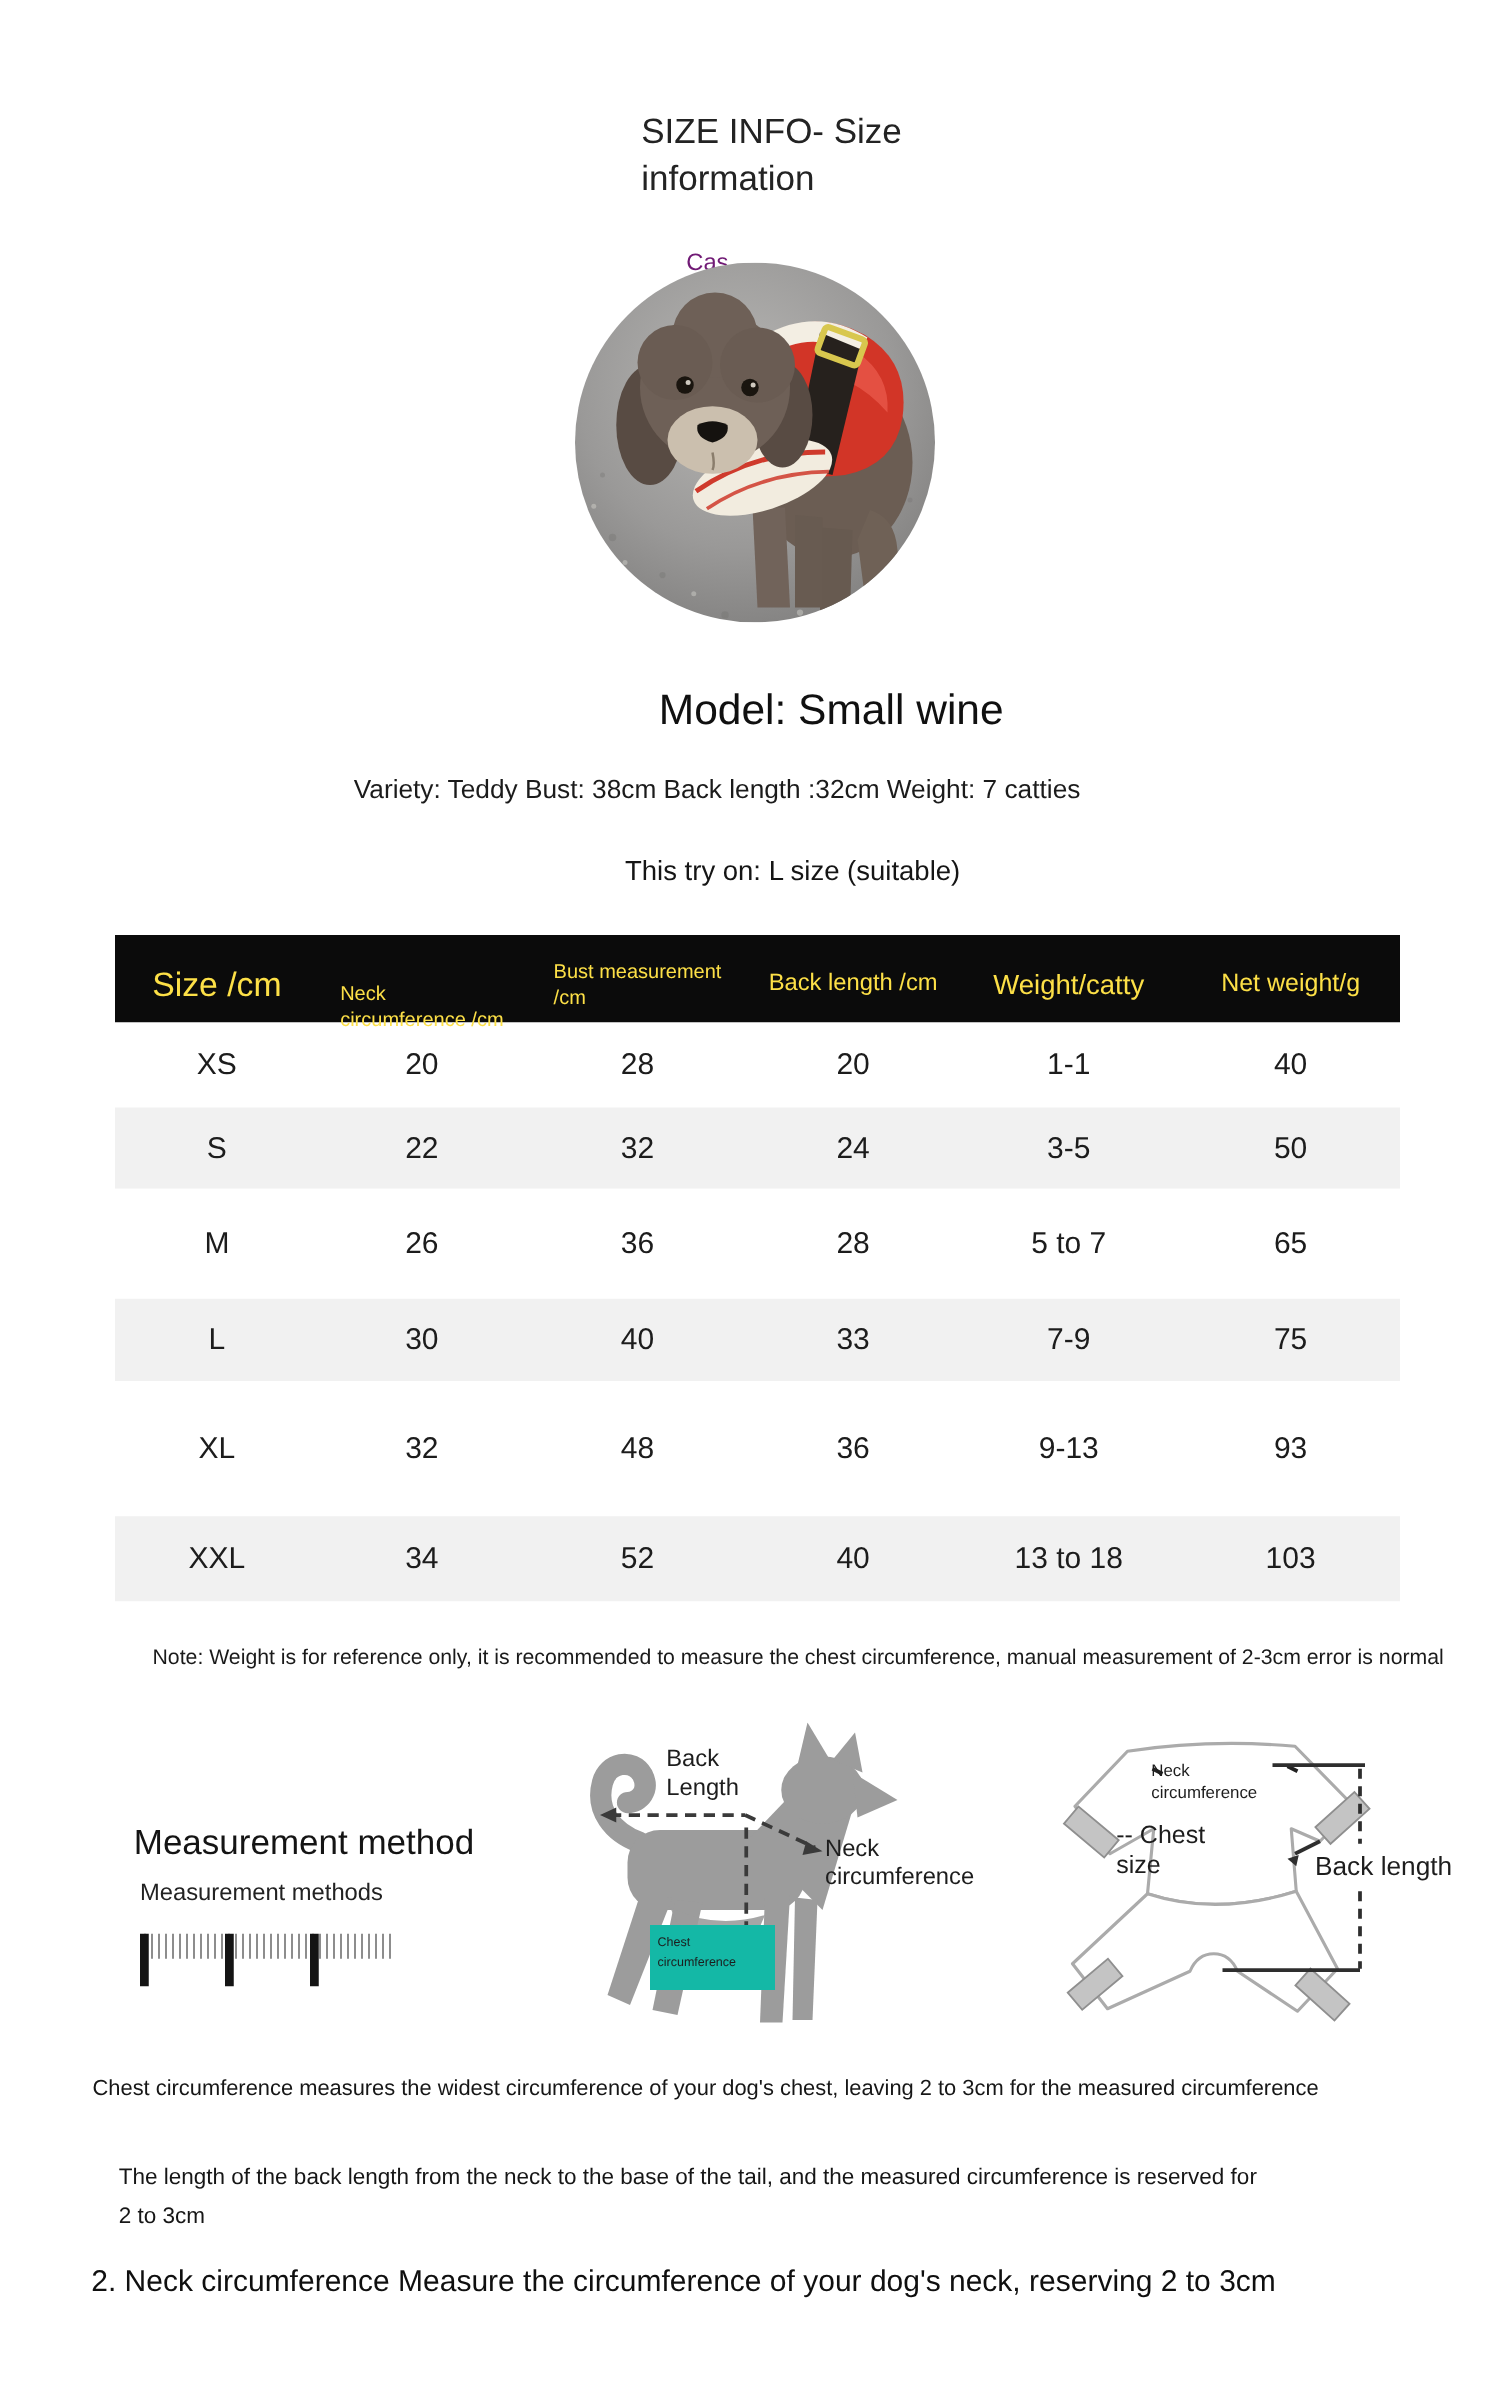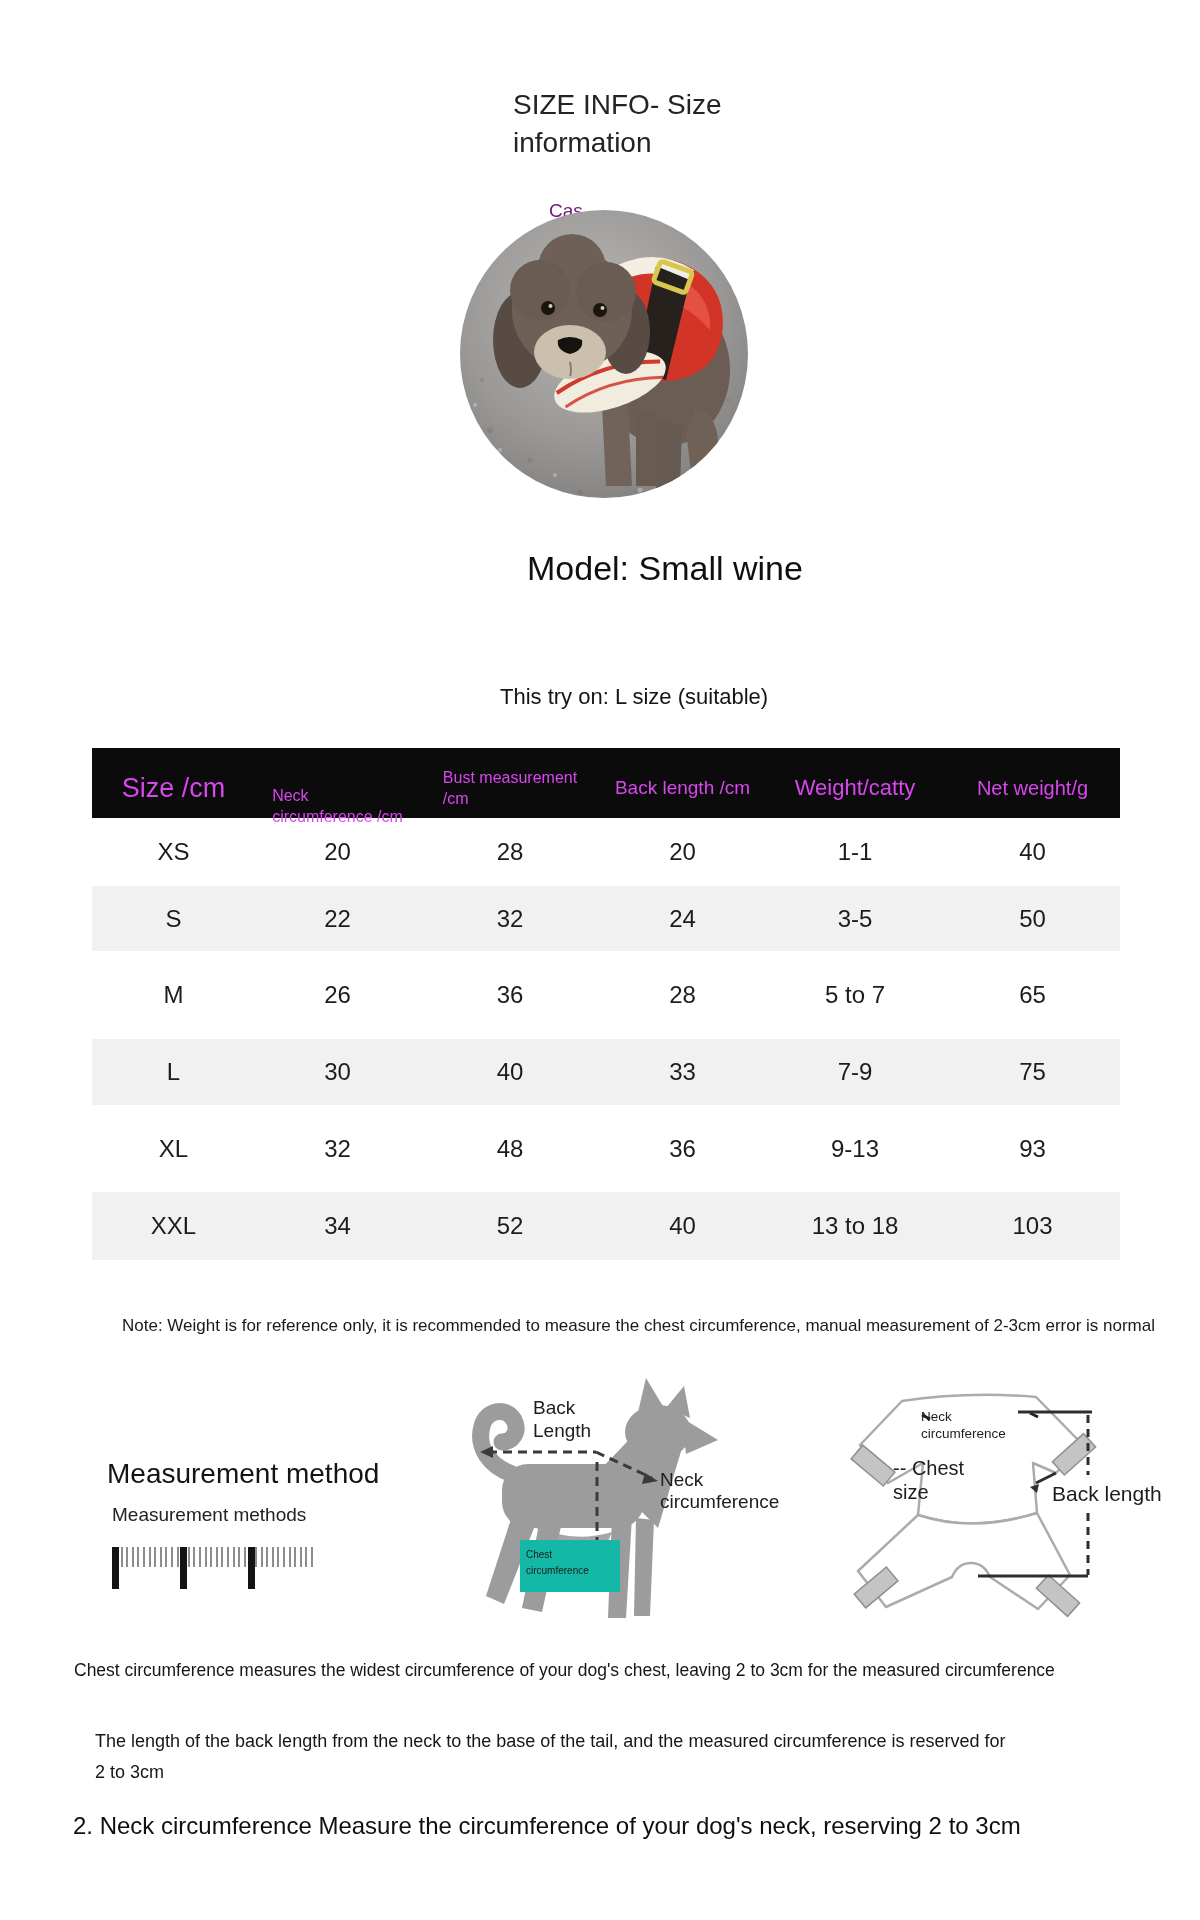--- a/index.html
+++ b/index.html
@@ -11,36 +11,36 @@
   
   .title{left:513px;top:86px;font-size:28px;line-height:38px;color:#232323;}
   .cas{left:549px;top:200px;font-size:19px;color:#701a75;}
   .photo{left:460px;top:210px;width:288px;height:288px;border-radius:50%;overflow:hidden;}
   .model{left:527px;top:549px;font-size:34px;color:#101010;}
   .variety{left:283px;top:620px;font-size:21px;color:#1b1b1b;}
   .tryon{left:500px;top:684px;font-size:22px;color:#151515;}
   
   .size-table{left:92px;top:748px;width:1028px;}
   .thead,.trow{display:grid;grid-template-columns:163px 165px 180px 165px 180px 175px;align-items:center;}
-  .thead{height:70px;background:#0b0b0b;color:#d946ef;}
+  .thead{height:70px;background:#0b0b0b;color:#fde047;}
   .th{text-align:center;}
   .th .inner{display:inline-block;text-align:left;vertical-align:middle;}
   .thead .th:nth-child(1){font-size:27px;}
   .thead .th:nth-child(2){font-size:16px;line-height:21px;margin-top:37px;}
   .thead .th:nth-child(3){font-size:16px;line-height:21px;}
   .thead .th:nth-child(4){font-size:19px;}
   .thead .th:nth-child(5){font-size:22px;}
   .thead .th:nth-child(6){font-size:20px;}
   .trow{background:#ffffff;}
   .trow.alt{background:#f1f1f1;}
   .tbody .trow:nth-child(1){height:68px;}
   .tbody .trow:nth-child(2){height:65px;}
   .tbody .trow:nth-child(3){height:88px;}
   .tbody .trow:nth-child(4){height:66px;}
-  .tbody .trow:nth-child(5){height:87px;}
+  .tbody .trow:nth-child(5){height:108px;}
   .tbody .trow:nth-child(6){height:68px;}
   .td{text-align:center;font-size:24px;color:#1c1c1c;}
   .note{left:122px;top:1316px;font-size:17px;color:#1a1a1a;}
   
   .mm-title{left:107px;top:1458px;font-size:28px;color:#141414;}
   .mm-sub{left:112px;top:1504px;font-size:19px;color:#222;}
   .ruler{left:112px;top:1547px;width:203px;height:42px;}
   .ruler .ticks{position:absolute;left:3px;top:0;width:200px;height:20px;
     background:repeating-linear-gradient(90deg,#8d8d8d 0 2px,transparent 2px 5.6px);}
   .ruler .bar{position:absolute;top:0;width:7px;height:42px;background:#141414;}
@@ -133,20 +133,21 @@
       <path d="M110,152 q2,10 0,14" stroke="#8a7d6c" stroke-width="2" fill="none"></path>
       <path d="M98,130 q12,-6 24,0 q2,10 -12,14 q-14,-4 -12,-14 z" fill="#15120f"></path>
       <circle cx="88" cy="98" r="7" fill="#1a150f"></circle>
       <circle cx="140" cy="100" r="7" fill="#1a150f"></circle>
       <circle cx="90.5" cy="96" r="2" fill="#cfc9bf"></circle>
       <circle cx="142.5" cy="98" r="2" fill="#cfc9bf"></circle>
     </svg>
   </div>
 
   <div class="abs model">Model: Small wine</div>
+  <div class="abs variety">Variety: Teddy Bust: 38cm Back length :32cm Weight: 7 catties</div>
   <div class="abs tryon">This try on: L size (suitable)</div>
 
   <div class="abs size-table">
     <div class="thead">
         <div class="th"><span class="inner"><div>Size /cm</div></span></div>
         <div class="th"><span class="inner"><div>Neck</div><div>circumference /cm</div></span></div>
         <div class="th"><span class="inner"><div>Bust measurement</div><div>/cm</div></span></div>
         <div class="th"><span class="inner"><div>Back length /cm</div></span></div>
         <div class="th"><span class="inner"><div>Weight/catty</div></span></div>
         <div class="th"><span class="inner"><div>Net weight/g</div></span></div>

